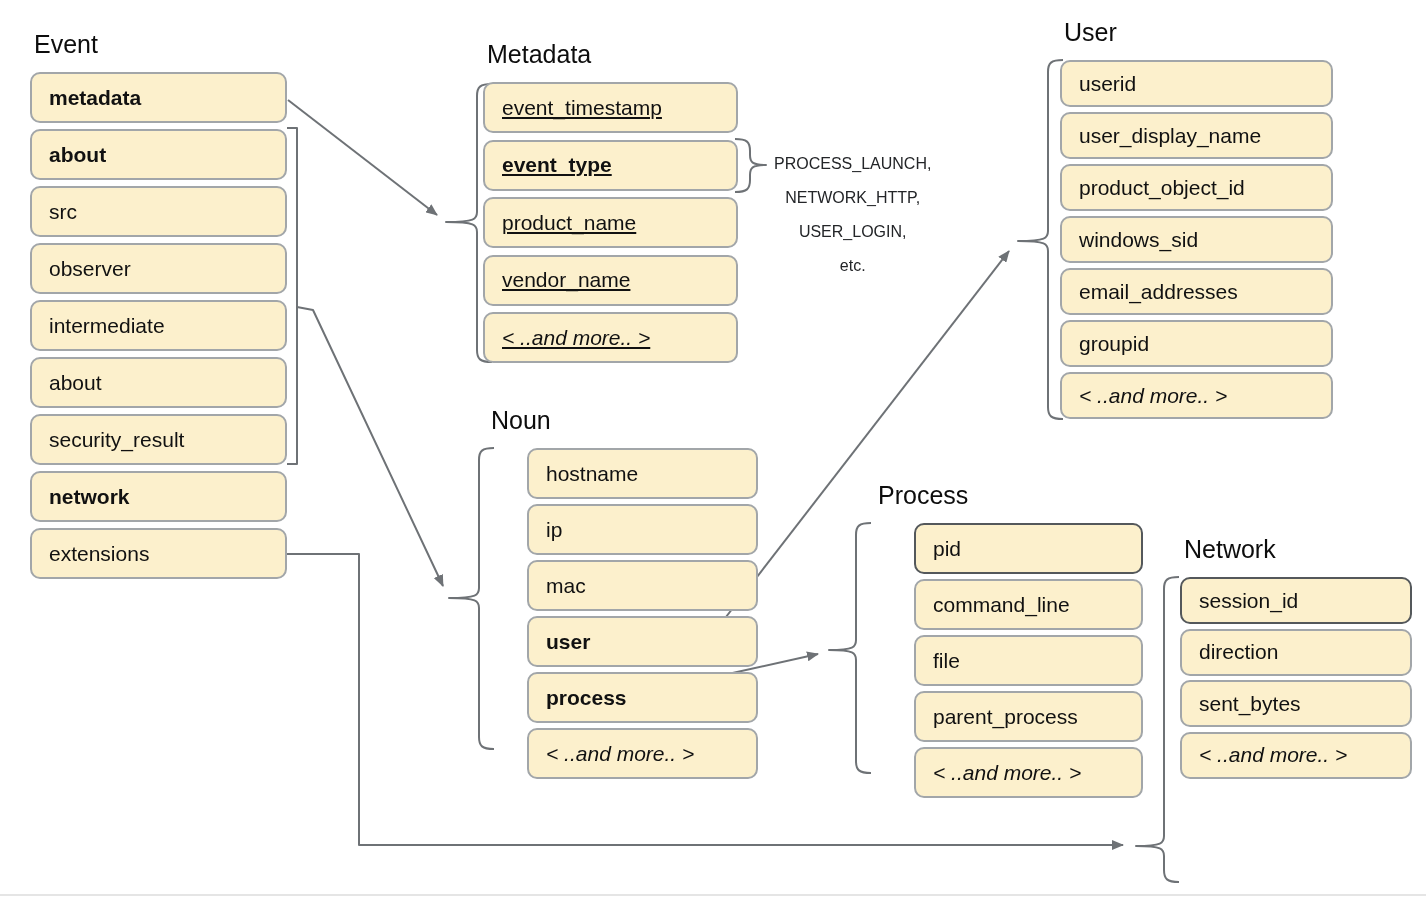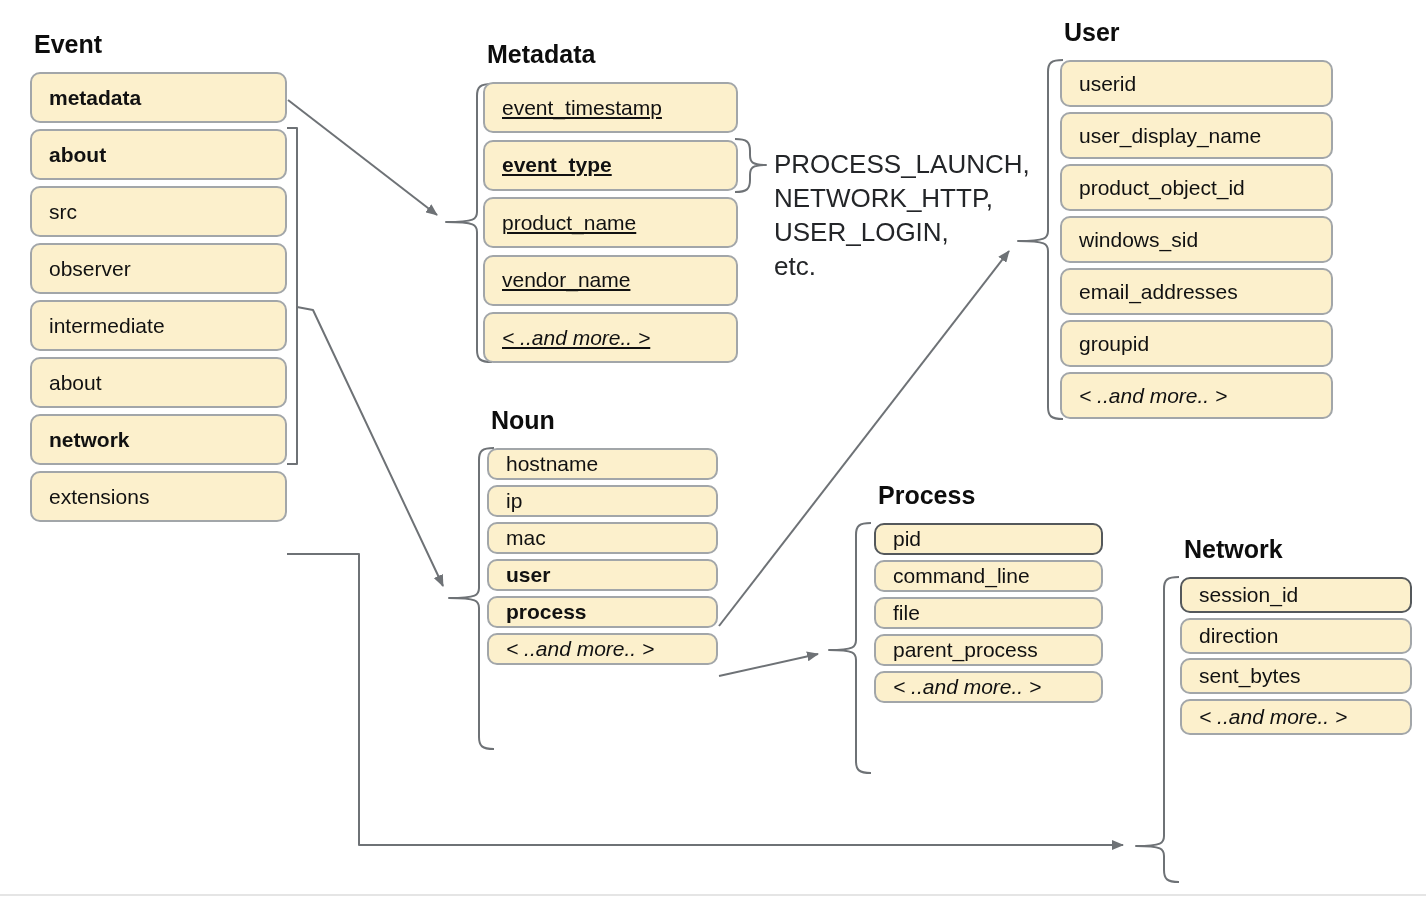--- a/index.html
+++ b/index.html
@@ -13,21 +13,21 @@
     --divider:#e5e5e5;
   }
   *{box-sizing:border-box;}
   html,body{margin:0;padding:0;background:#ffffff;}
   body{font-family:"Liberation Sans", sans-serif;}
   .canvas{position:relative;width:1426px;height:901px;background:#ffffff;overflow:hidden;}
   #connector-layer{position:absolute;left:0;top:0;width:1426px;height:901px;pointer-events:none;}
   .group{position:absolute;}
   .group-title{
     position:absolute;top:-42px;left:4px;margin:0;
-    font-size:25px;font-weight:700;color:var(--title);white-space:nowrap;
+    font-size:25px;font-weight:400;color:var(--title);white-space:nowrap;
   }
   .field-box{
     position:relative;width:100%;
     background:var(--box-fill);
     border:2px solid var(--box-border);
     border-radius:10px;
     display:flex;align-items:center;
     padding-left:17px;
     font-size:21px;color:var(--text);
     white-space:nowrap;
@@ -40,28 +40,29 @@
   #g-metadata{left:483px; top:82px;  width:255px;}
   #g-user    {left:1060px;top:60px;  width:273px;}
   #g-noun    {left:487px; top:448px; width:231px;}
   #g-process {left:874px; top:523px; width:229px;}
   #g-network {left:1180px;top:577px; width:232px;}
   
   #g-event .field-box,
   #g-metadata .field-box{height:51px;margin-bottom:6px;}
   #g-user .field-box{height:47px;margin-bottom:5px;}
   #g-noun .field-box,
-  #g-process .field-box{height:32px;margin-bottom:5px;}
-  #g-network .field-box{height:36px;margin-bottom:4.5px;}
+  #g-process .field-box{height:51px;margin-bottom:5px;margin-left:40px;}
+  #g-network .field-box{height:47px;margin-bottom:4.5px;}
   #g-metadata .field-box{margin-bottom:6.5px;text-decoration:underline;}
   
   .enum-values{
     position:absolute;left:774px;top:147px;
-    font-size:26px;line-height:34px;color:var(--enum-text);
+    font-size:16px;line-height:34px;color:var(--enum-text);
     white-space:nowrap;
+    text-align:center;
   }
   .bottom-divider{
     position:absolute;left:0;top:894px;width:1426px;height:2px;
     background:var(--divider);
   }
 </style>
 </head>
 <body>
 
 <div class="canvas">
@@ -89,20 +90,21 @@
 
   <section class="group" id="g-event">
     <h2 class="group-title">Event</h2>
     <div class="boxes">
         <div class="field-box bold">metadata</div>
         <div class="field-box bold">about</div>
         <div class="field-box">src</div>
         <div class="field-box">observer</div>
         <div class="field-box">intermediate</div>
         <div class="field-box">about</div>
+        <div class="field-box">security_result</div>
         <div class="field-box bold">network</div>
         <div class="field-box">extensions</div>
       </div>
   </section>
 
   <section class="group" id="g-metadata">
     <h2 class="group-title">Metadata</h2>
     <div class="boxes">
         <div class="field-box">event_timestamp</div>
         <div class="field-box bold">event_type</div>

